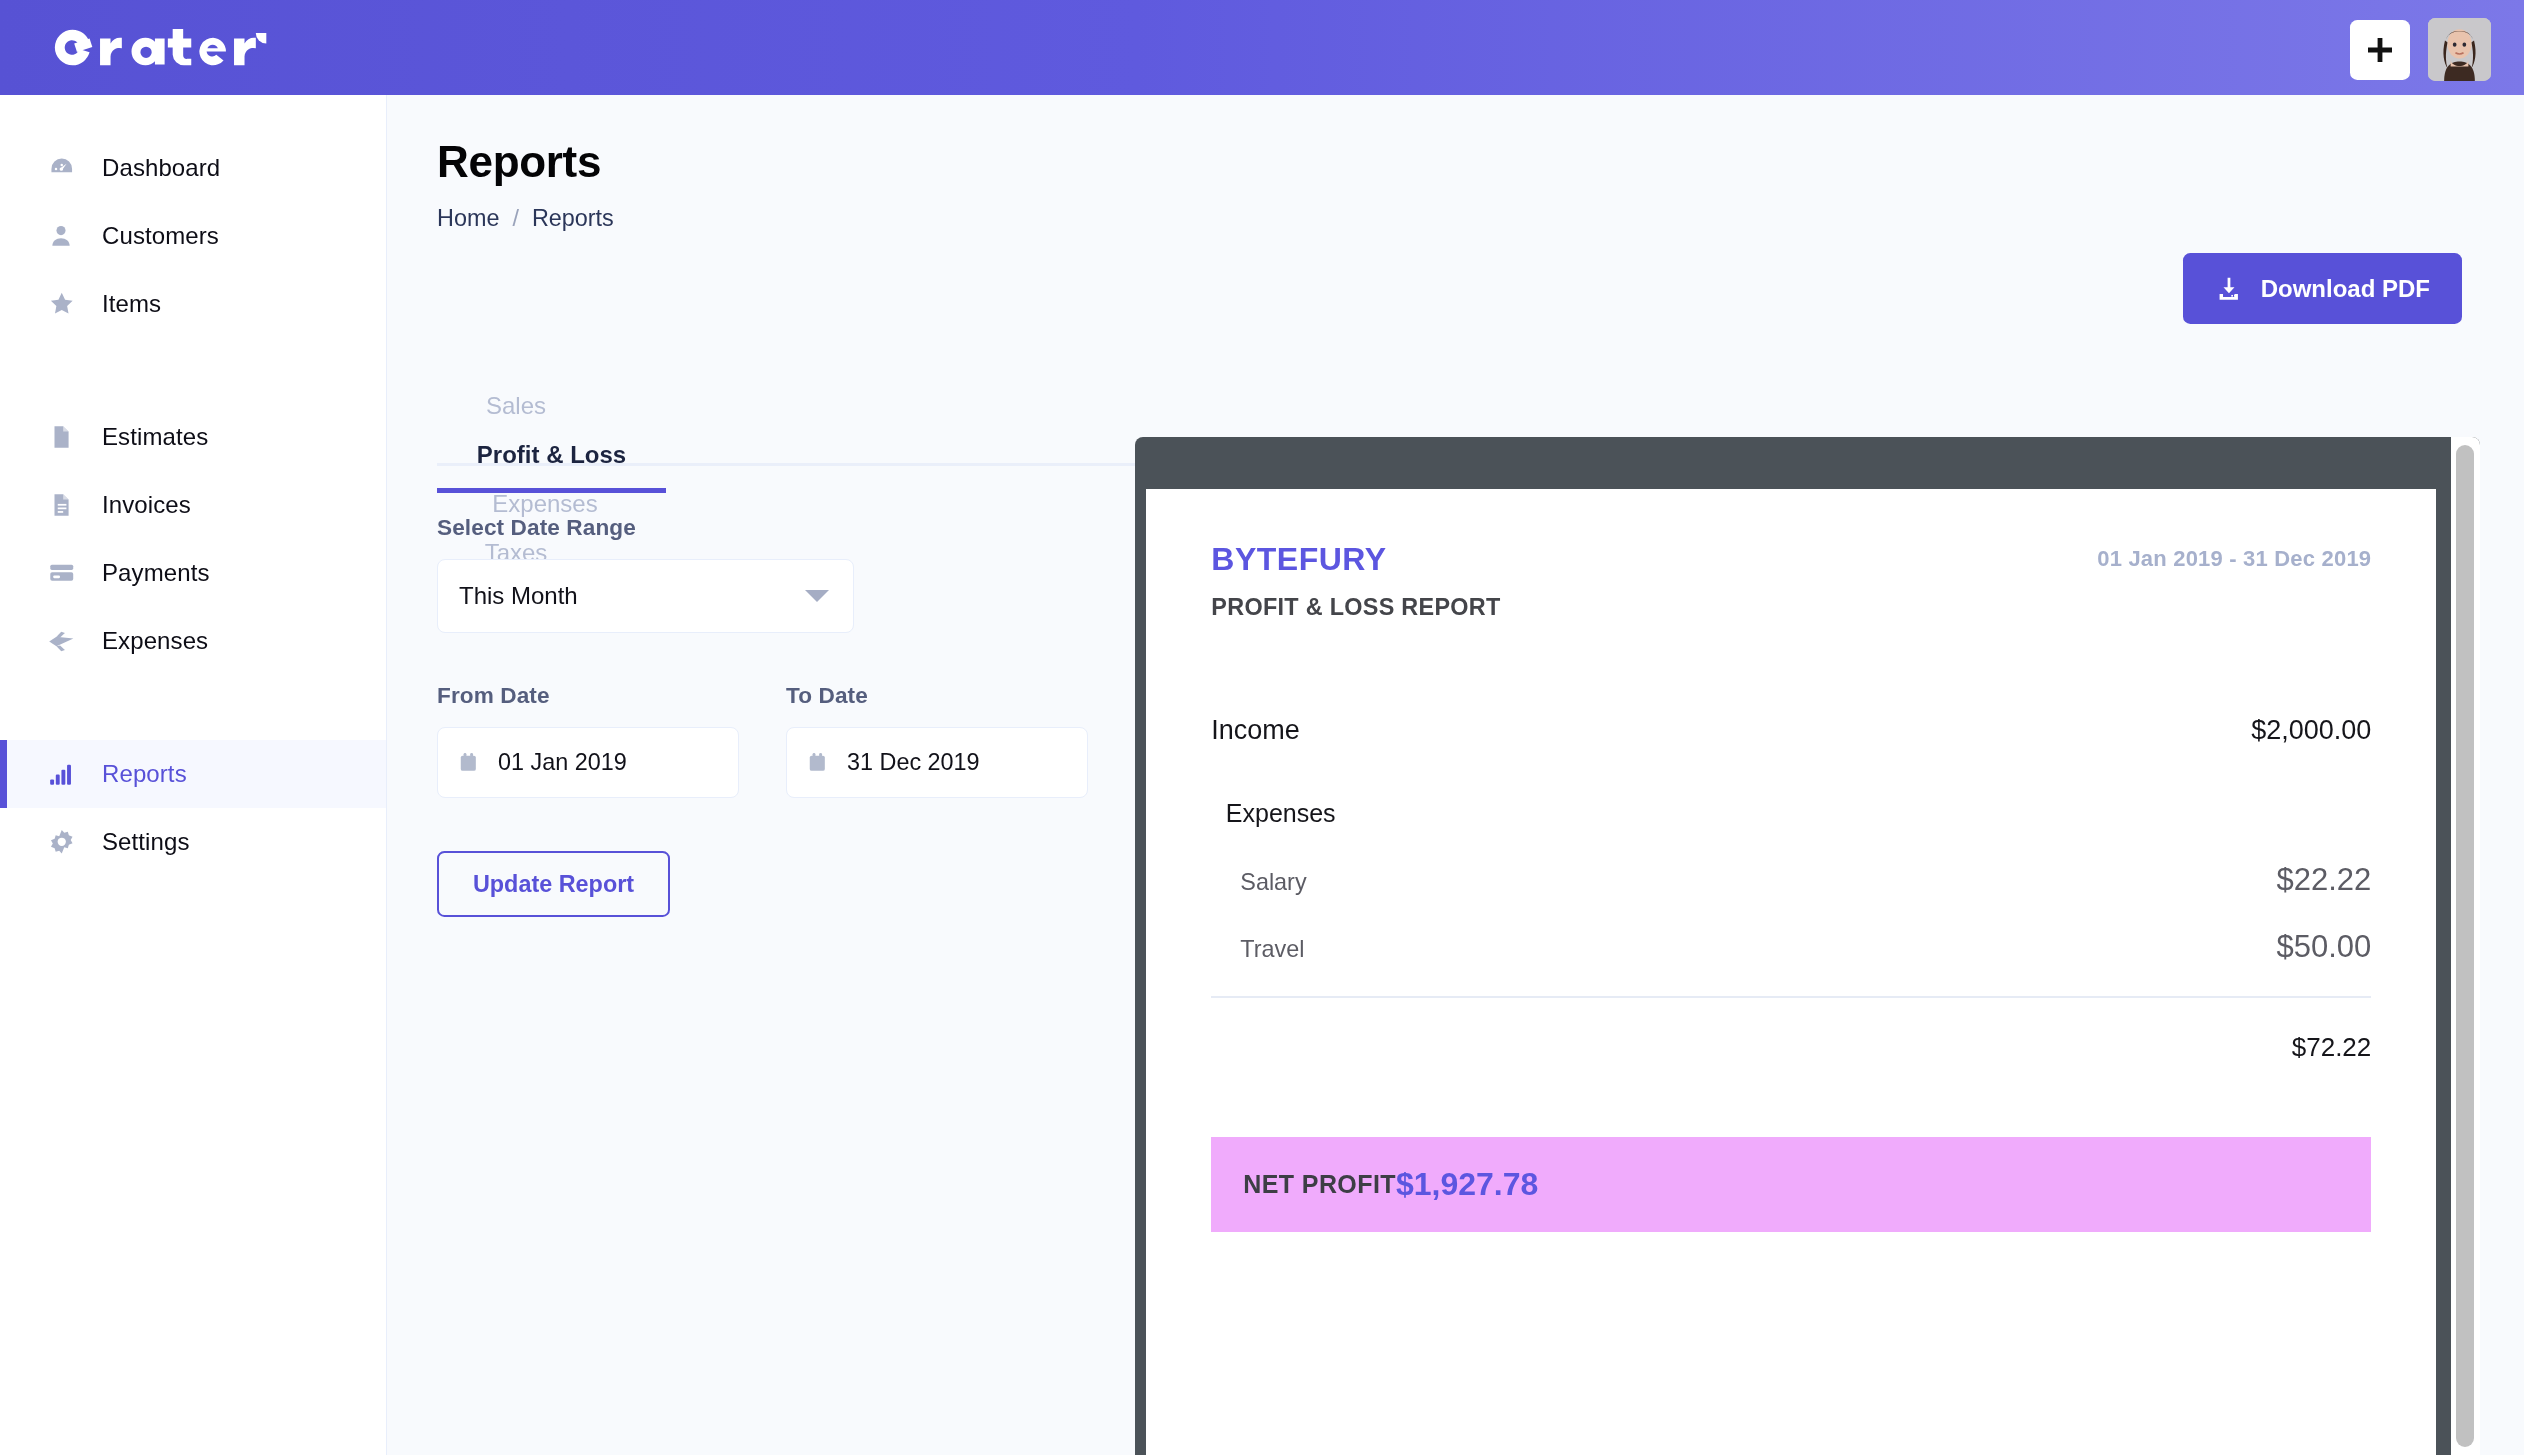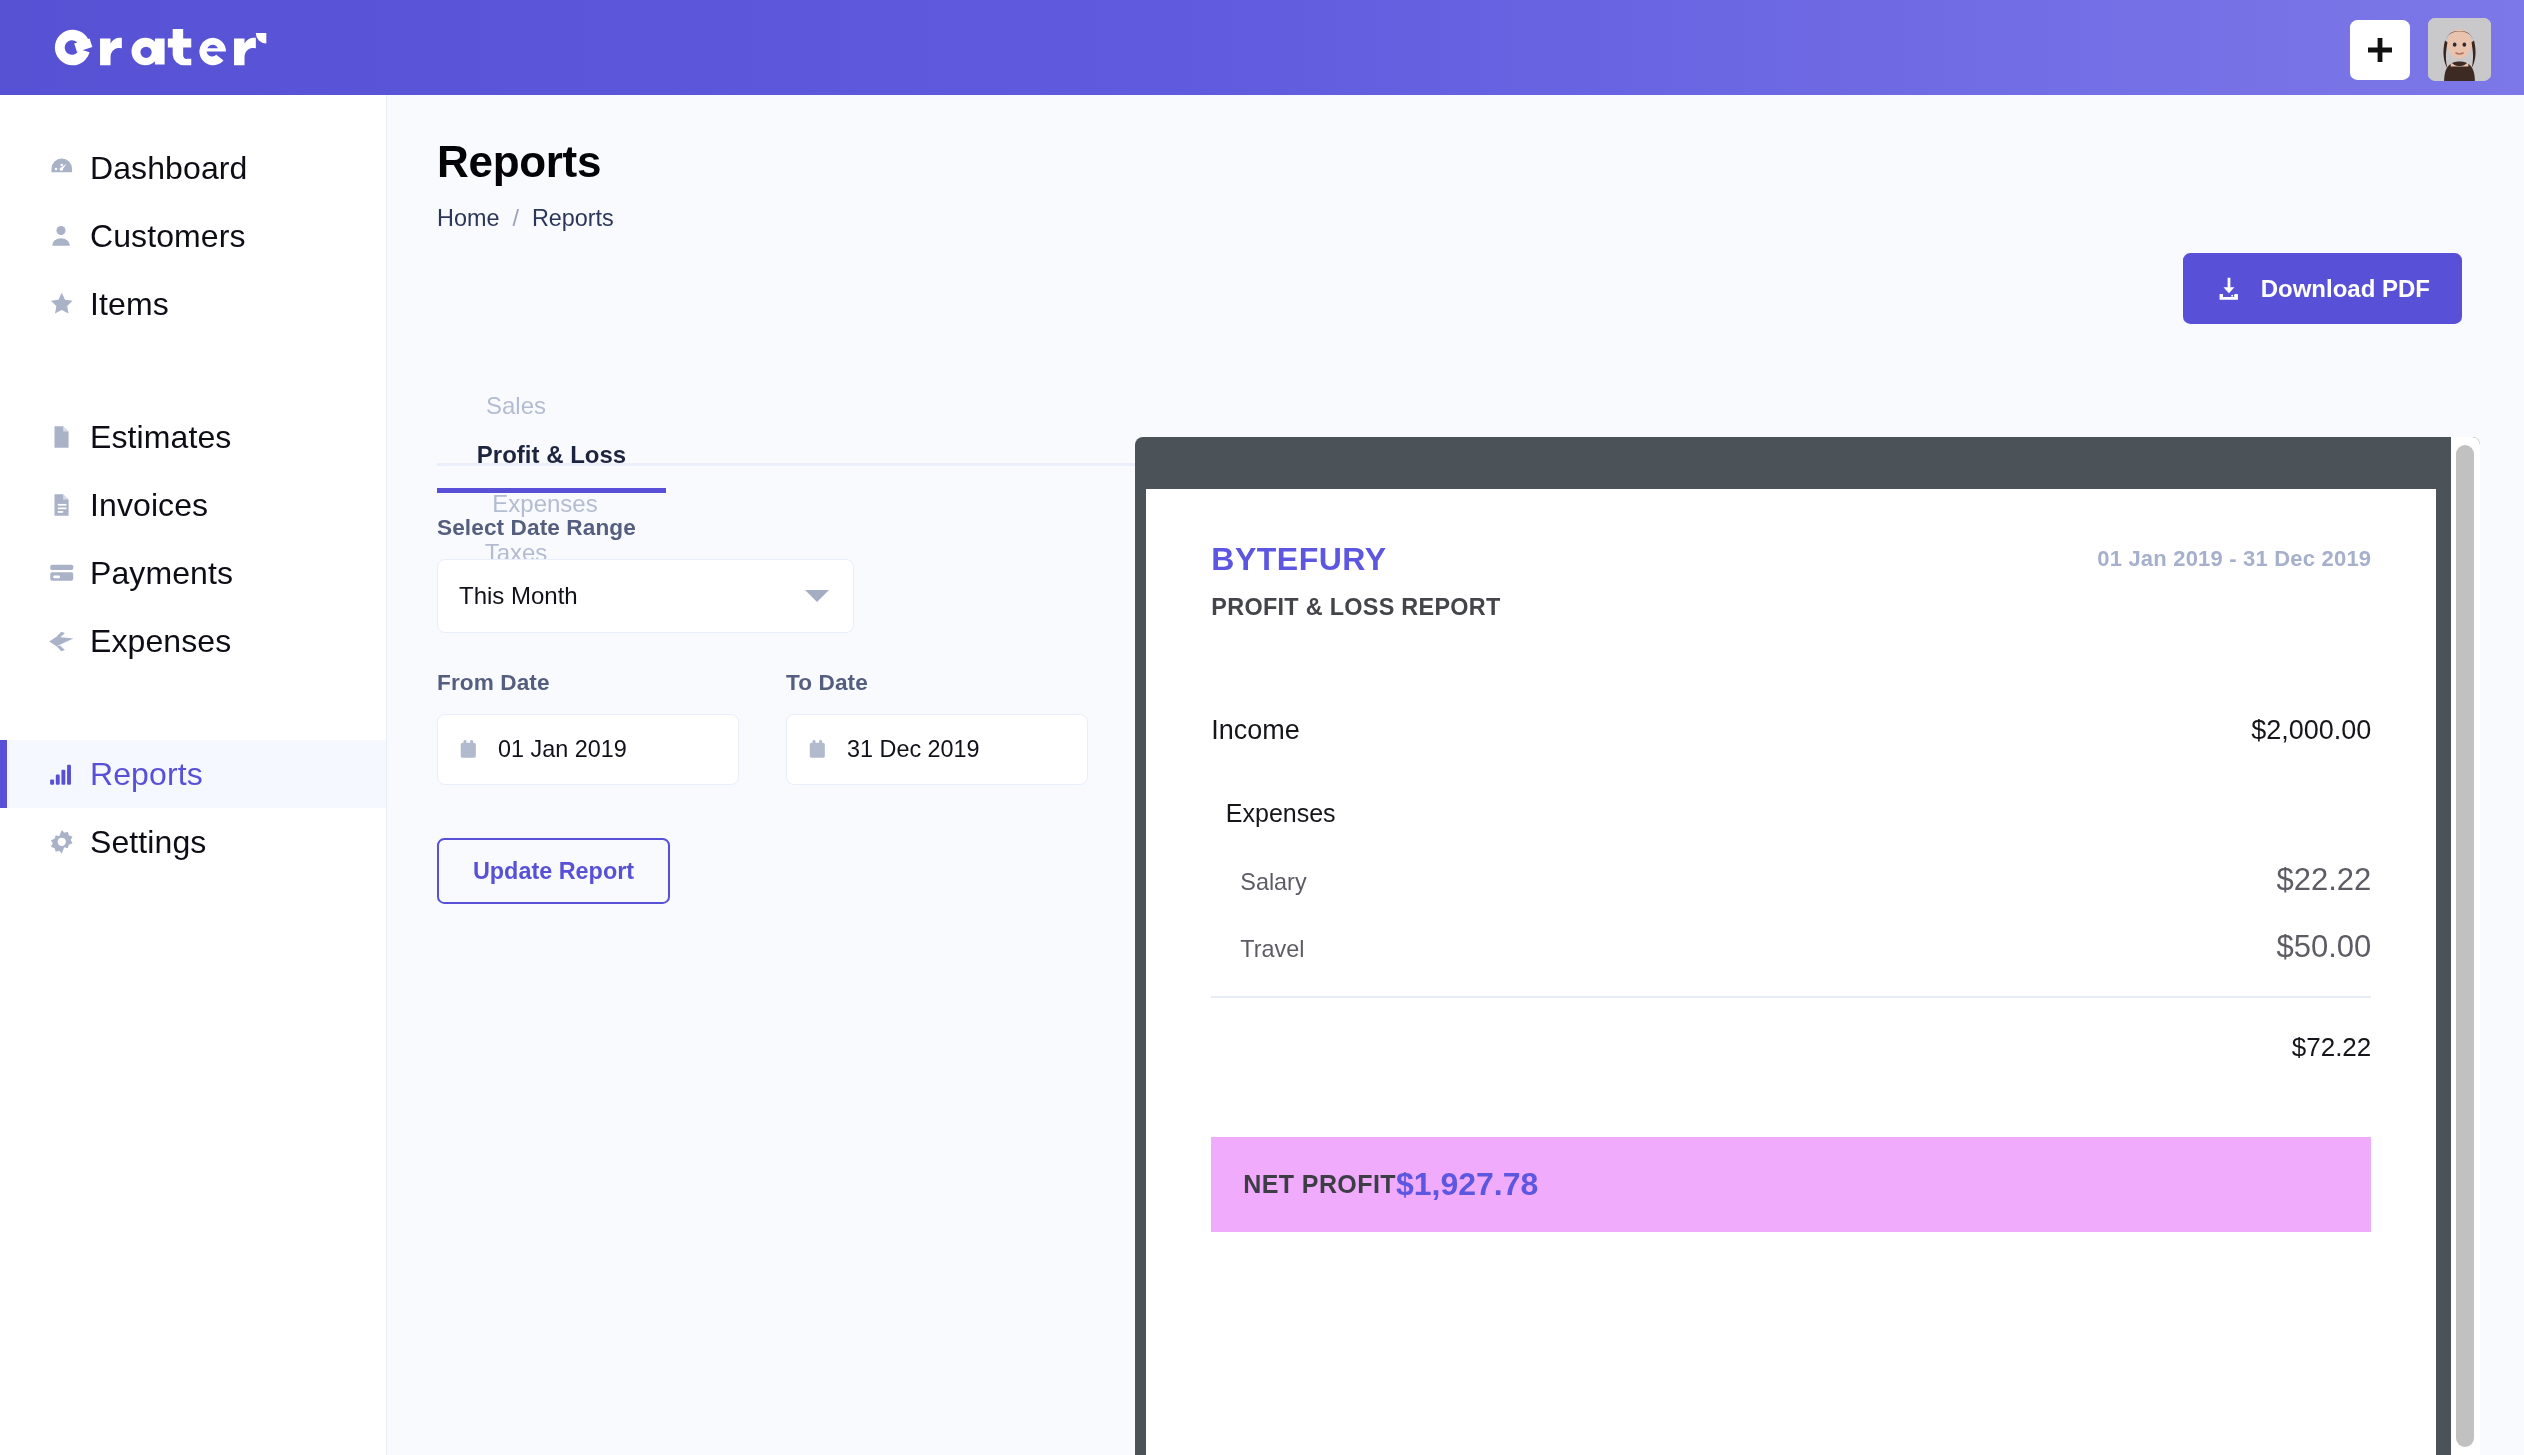--- a/index.html
+++ b/index.html
@@ -56,22 +56,22 @@
     padding-left: 48px;
     cursor: pointer;
     text-decoration: none;
   }
   .nav-item .ico {
     width: 36px; display: flex; align-items: center; justify-content: flex-start;
     color: #aab2c8;
   }
   .nav-item .ico svg { display: block; }
   .nav-item .lbl {
-    margin-left: 6px;
-    font-size: 32px;
+    margin-left: 18px;
+    font-size: 24px;
     color: #0d0d16;
     letter-spacing: 0.1px;
   }
   .nav-item.active { background: #f6f8ff; }
   .nav-item.active::before {
     content: ""; position: absolute; left: 0; top: 0;
     width: 6.5px; height: 100%; background: #5851d8;
   }
   .nav-item.active .lbl { color: #5851d8; }
   .nav-item.active .ico { color: #5851d8; }
@@ -154,21 +154,21 @@
   }
   .select-box .val { font-size: 24px; color: #111119; }
   .caret {
     position: absolute; right: 24px; top: 50%; transform: translateY(-50%);
     width: 0; height: 0;
     border-left: 12px solid transparent;
     border-right: 12px solid transparent;
     border-top: 12px solid #a5adc4;
   }
 
-  .date-row { display: flex; gap: 47px; margin-top: 37px; }
+  .date-row { display: flex; gap: 47px; margin-top: 50px; }
   .date-group { width: 302px; }
   .date-box {
     margin-top: 18px;
     width: 302px; height: 71px;
     background: #fff; border: 1.6px solid #e8eefb; border-radius: 8px;
     display: flex; align-items: center; padding: 0 19.4px; gap: 18px;
     cursor: pointer;
   }
   .date-box .dval { font-size: 23.4px; color: #111119; }
   .cal-ico { color: #b2bacd; display: flex; }

